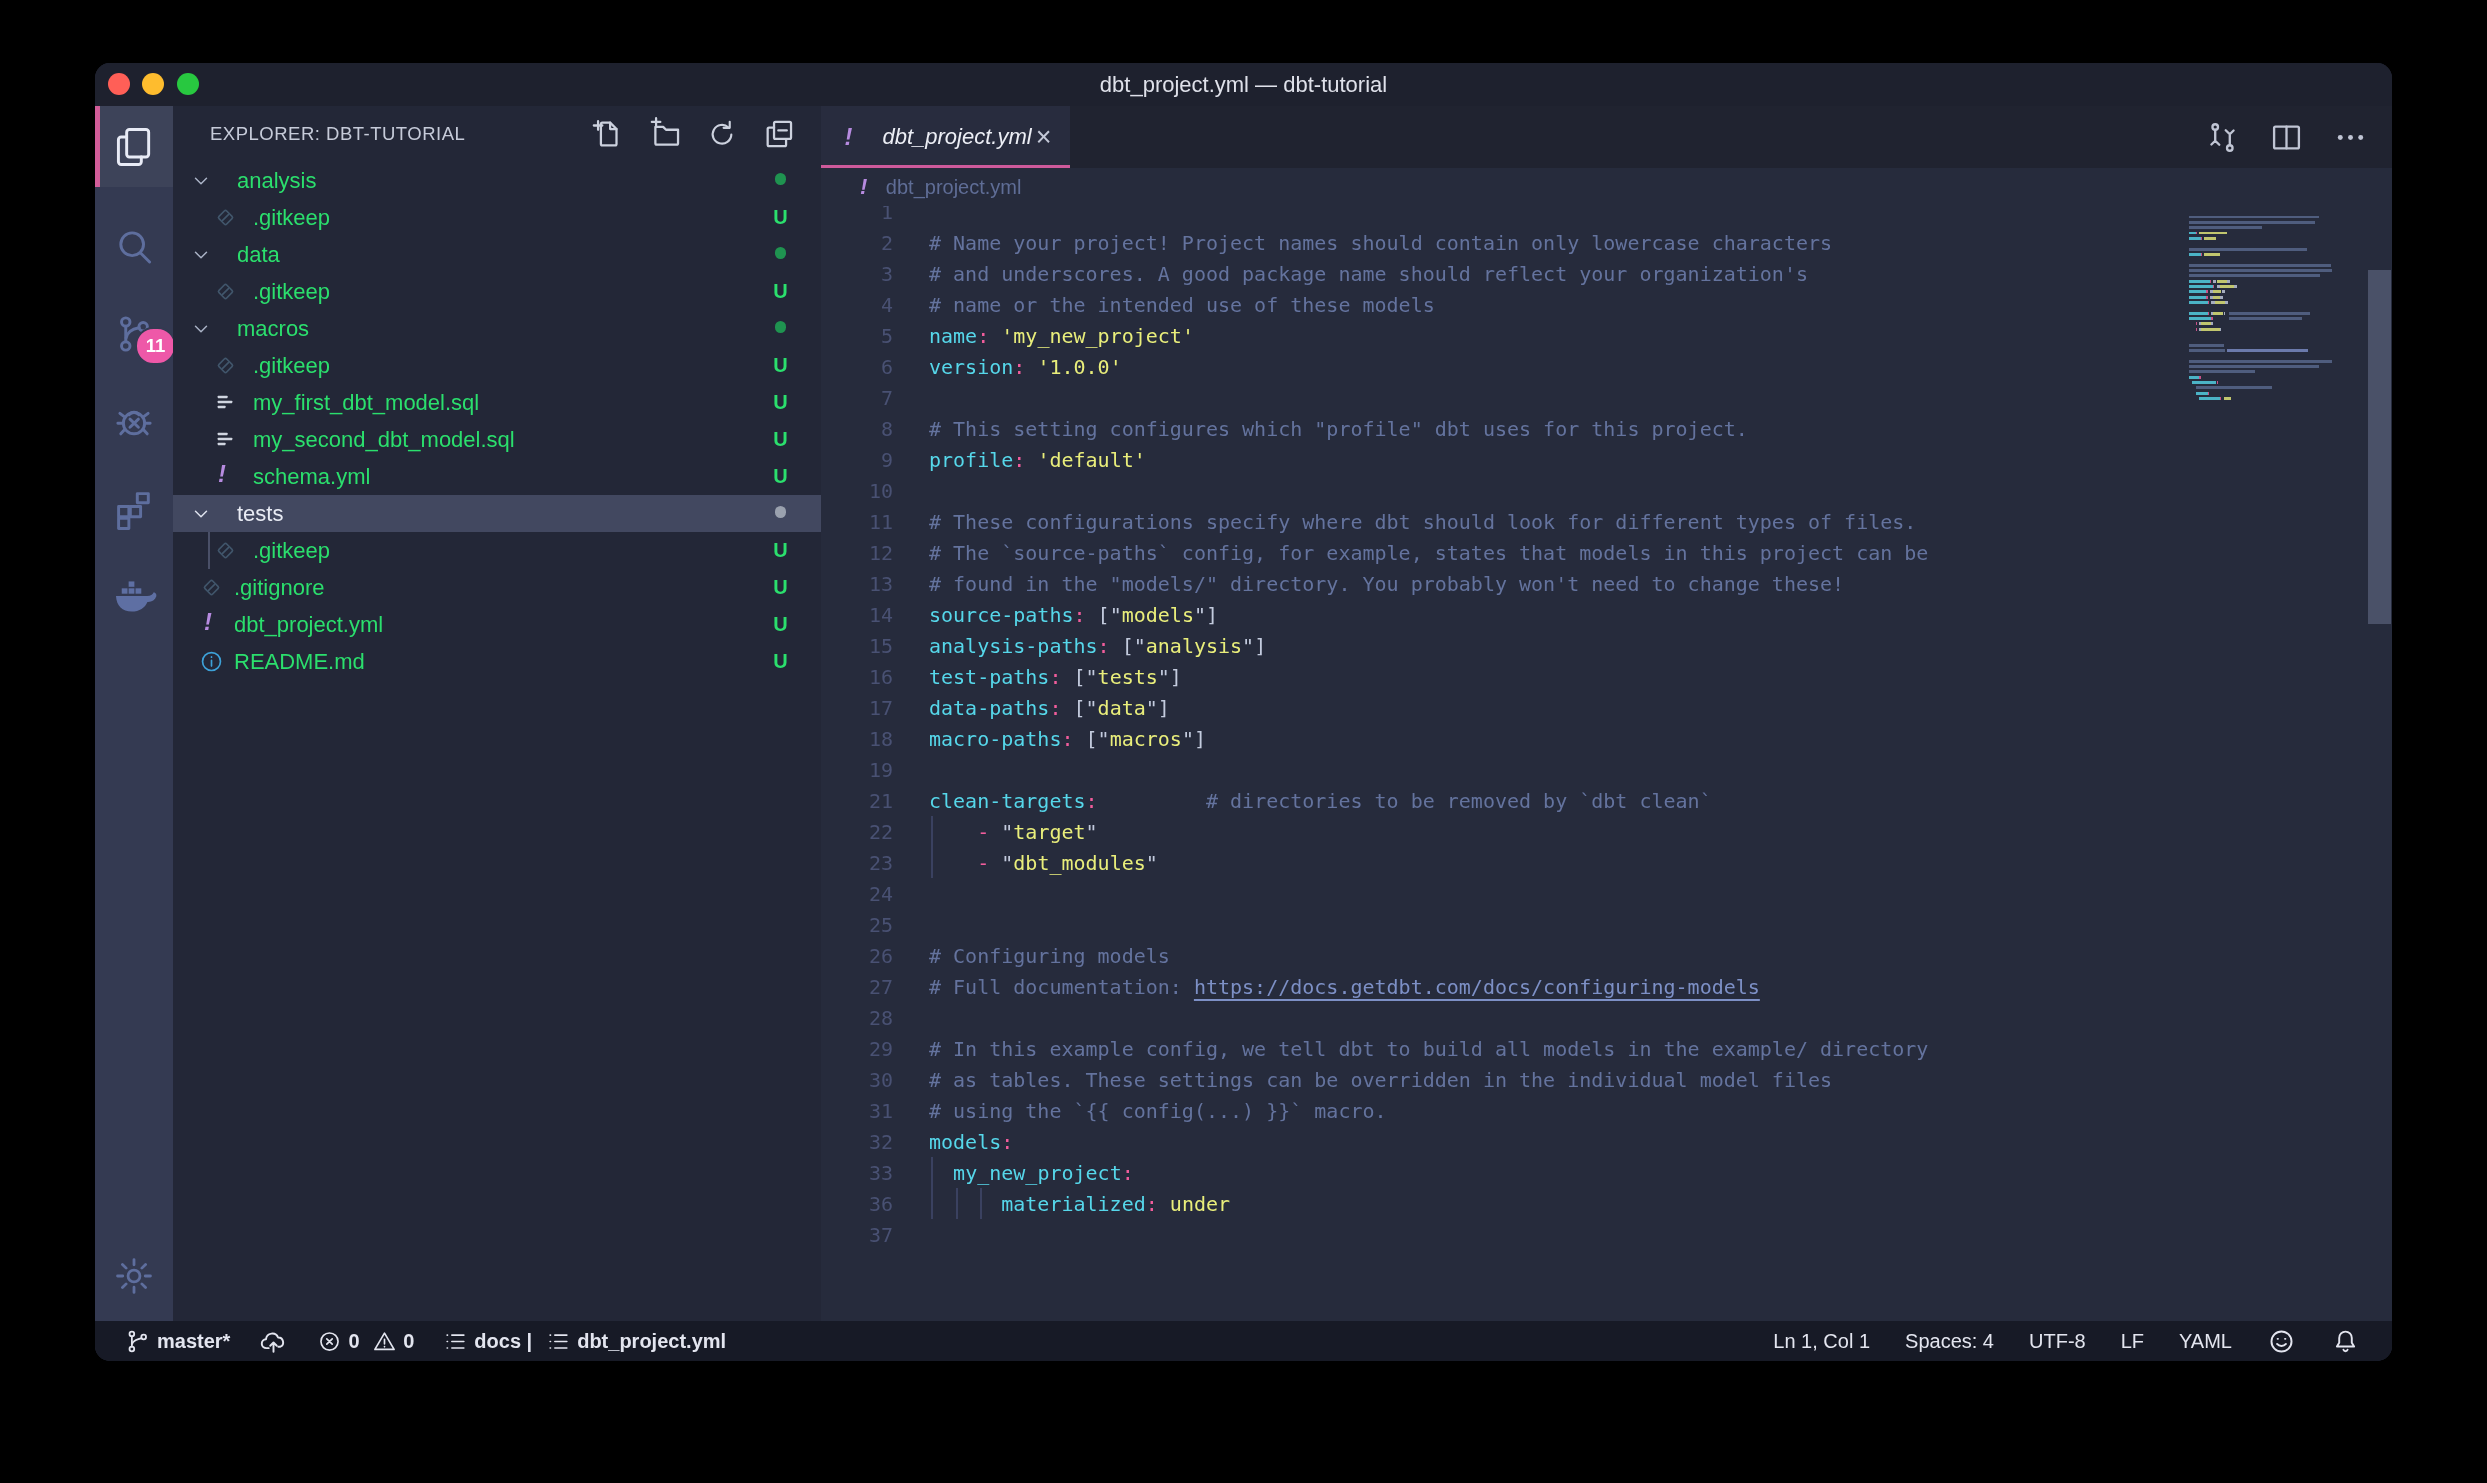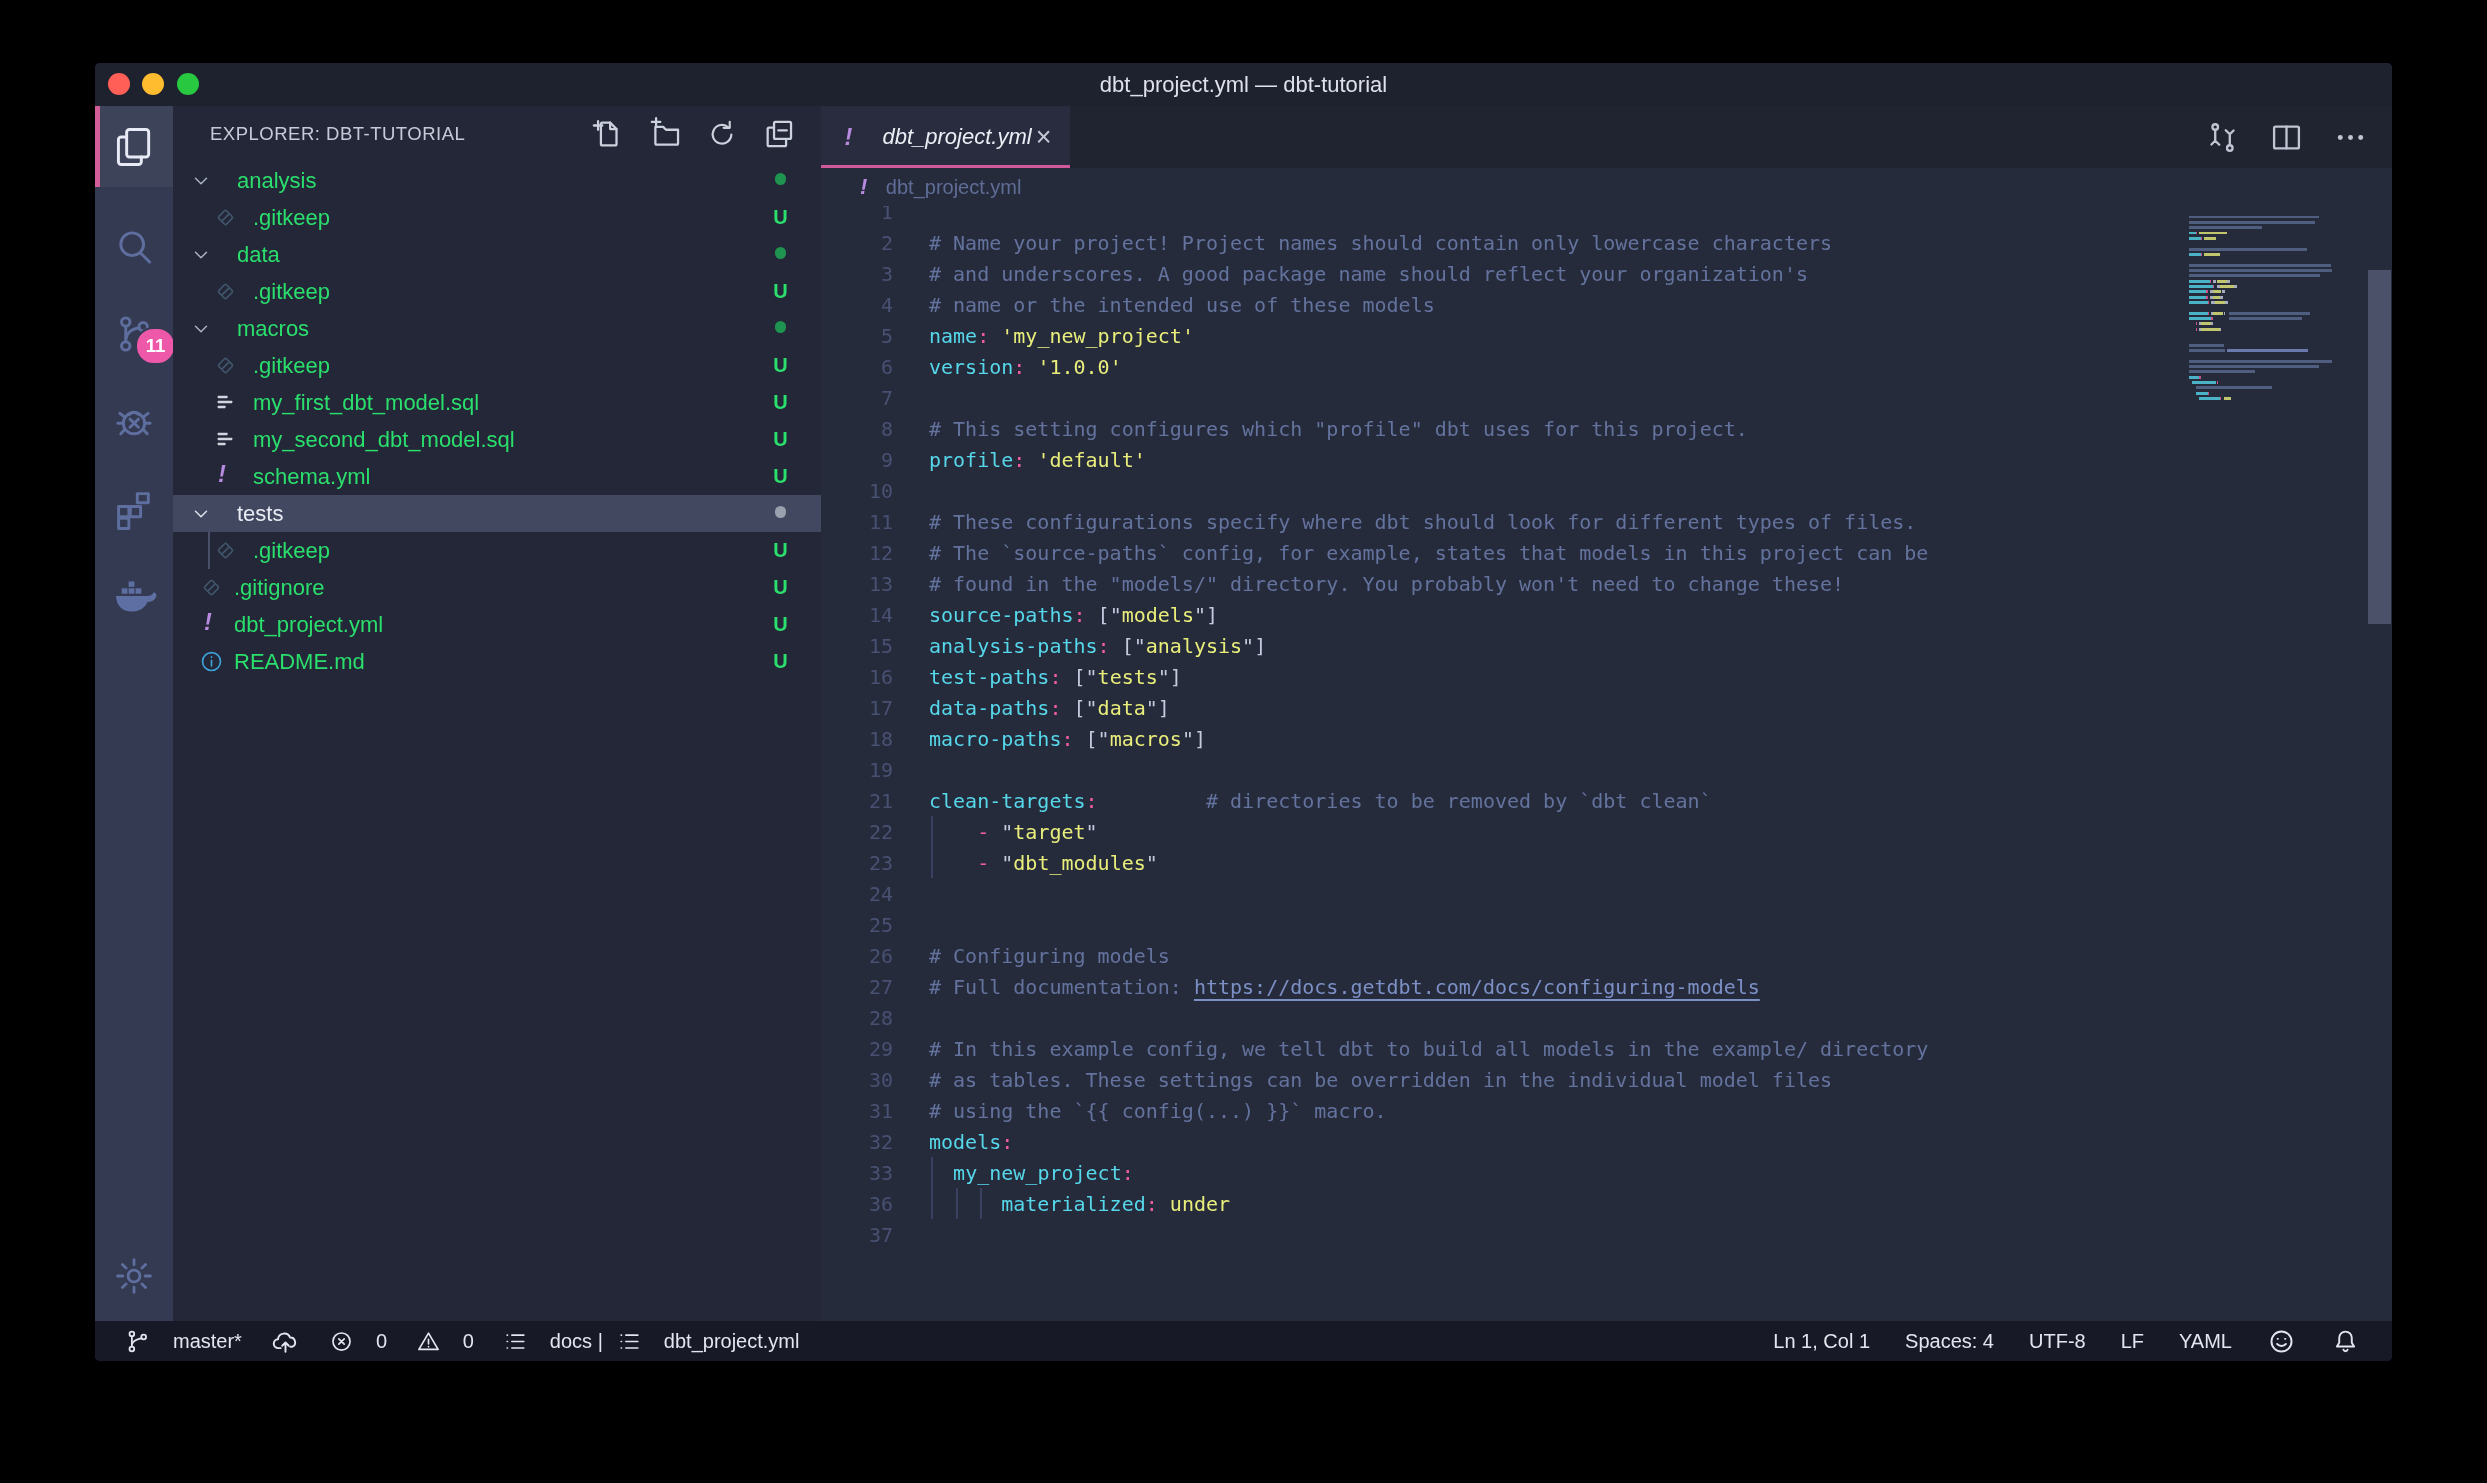--- a/index.html
+++ b/index.html
@@ -1,18 +1,18 @@
 <!DOCTYPE html>
 <html style="font-size:13.5px"><head>
 <meta charset="utf-8">
 <style>
   html,body{margin:0;padding:0;background:#000;}
   .screen{position:relative;width:2487px;height:1484px;background:#000;overflow:hidden;
     font-family:"Liberation Sans",sans-serif;-webkit-font-smoothing:antialiased;}
-  .window{position:absolute;left:95px;top:63px;width:2297px;height:1298px;border-radius:5px;
+  .window{position:absolute;left:95px;top:63px;width:2297px;height:1298px;border-radius:15px;
     overflow:hidden;background:#262b3c;box-shadow:0 34px 101px rgba(0,0,0,.75);
     display:flex;flex-direction:column;}
   
   .titlebar{height:43px;flex:0 0 43px;background:#1e212e;position:relative;
     display:flex;align-items:center;justify-content:center;}
   .titlebar .title{color:#dfe1ea;font-size:22px;}
   .tl{position:absolute;top:10px;width:22px;height:22px;border-radius:50%;}
   .tl.r{left:12.6px;background:#ff5f57;} .tl.y{left:47px;background:#febc2e;} .tl.g{left:82px;background:#28c840;}
   
   .main{flex:1;display:flex;min-height:0;}
@@ -65,21 +65,21 @@
   .tk-l{color:#7d90c6;text-decoration:underline;text-underline-offset:5px;}
   .minimap{position:absolute;left:1366px;top:0;width:181px;bottom:0;}
   .mm-line{position:absolute;height:2.7px;}
   .mm-seg{position:absolute;top:0;height:2.7px;opacity:.8;}
   .scrollthumb{position:absolute;left:1547px;top:64px;width:23px;height:354px;background:#4a5168;}
   
   .statusbar{height:40px;flex:0 0 40px;background:#171a26;display:flex;align-items:center;
     color:#e3e5ef;font-size:20px;}
   .sb-left{display:flex;align-items:center;margin-left:29px;gap:29px;}
   .sb-right{display:flex;align-items:center;margin-left:auto;margin-right:32px;gap:35px;}
-  .sb-group{display:flex;align-items:center;gap:22px;}
+  .sb-group{display:flex;align-items:center;gap:6px;font-weight:bold;}
   .icn{display:inline-flex;align-items:center;justify-content:center;}
 </style>
 </head>
 <body>
 
 <div class="screen">
   <div class="window">
 
     <div class="titlebar">
       <span class="tl r"></span>

